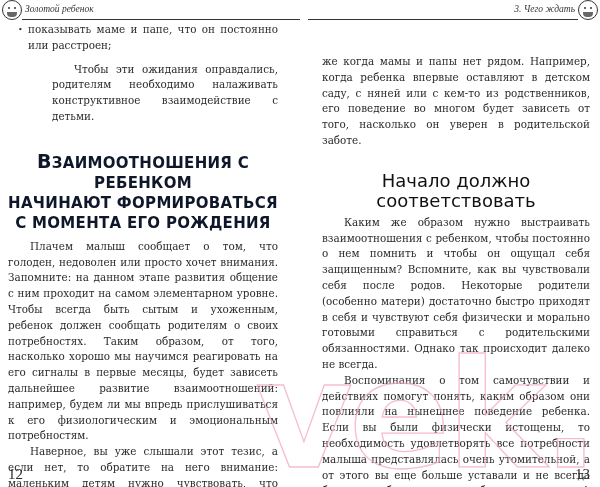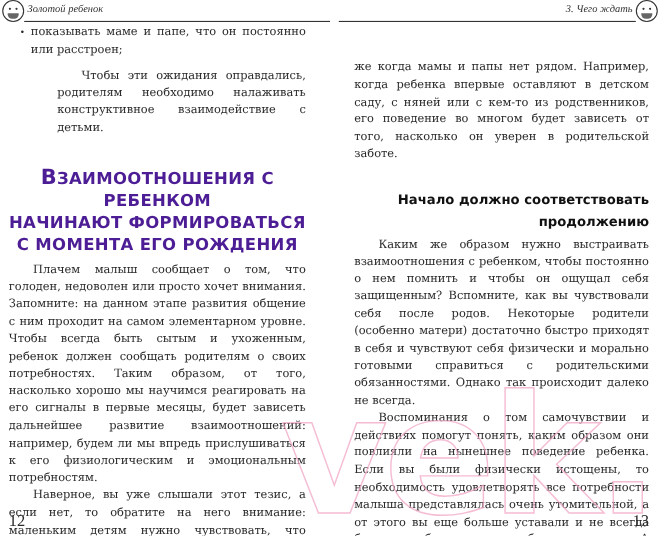--- a/index.html
+++ b/index.html
@@ -41,26 +41,26 @@
 
   p, li { margin:0; font-size:10.4px; line-height:15.8px; text-align:justify; }
   p.indent { text-indent:22px; }
   ul { list-style:none; margin:0; padding:0 0 0 12px; }
   ul li { position:relative; padding-left:8px; }
   ul li::before { content:"•"; position:absolute; left:-2px; top:0; font-size:8px; }
 
   .h1 {
     font-family:"DejaVu Sans", sans-serif; font-weight:bold; text-transform:uppercase;
     text-align:center; font-size:15px; line-height:20px; letter-spacing:0.3px;
-    color:#4c1d95; margin:0;
+    color:#0f172a; margin:0;
   }
   .h1 .big { font-size:19px; }
   .h2 {
-    font-family:"DejaVu Sans", sans-serif; font-weight:bold;
-    text-align:right; font-size:12px; line-height:20px; color:#111; margin:0;
+    font-family:"DejaVu Sans", sans-serif; font-weight:normal;
+    text-align:center; font-size:18px; line-height:20px; color:#111; margin:0;
   }
 
   .folio { position:absolute; bottom:4px; font-size:15px; font-family:"Liberation Serif", serif; }
   .page-left .folio { left:8px; }
   .page-right .folio { right:10px; }
 
   .watermark {
     position:absolute; left:255px; top:350px; font-family:"DejaVu Sans", sans-serif;
     font-size:150px; font-weight:bold; line-height:130px; letter-spacing:-4px;
     color:transparent; -webkit-text-stroke:1.3px #f2a7c6; pointer-events:none;
@@ -113,21 +113,20 @@
     <span class="eye r"></span>
     <span class="mouth"></span>
   </div>
 
   <div class="content" style="left:22px; width:268px;margin-top:32px;">
     <p>же когда мамы и папы нет рядом. Например, когда ребенка впервые оставляют в детском саду, с няней или с кем-то из родственников, его поведение во многом будет зависеть от того, насколько он уверен в родительской заботе.</p>
 
     <div style="height:22px;"></div>
     <div class="h2">
       <div>Начало должно соответствовать</div>
-      <div>продолжению</div>
     </div>
     <div style="height:4px;"></div>
 
     <p class="indent">Каким же образом нужно выстраивать взаимоотношения с ребенком, чтобы постоянно о нем помнить и чтобы он ощущал себя защищенным? Вспомните, как вы чувствовали себя после родов. Некоторые родители (особенно матери) достаточно быстро приходят в себя и чувствуют себя физически и морально готовыми справиться с родительскими обязанностями. Однако так происходит далеко не всегда.</p>
     <p class="indent">Воспоминания о том самочувствии и действиях помогут понять, каким образом они повлияли на нынешнее поведение ребенка. Если вы были физически истощены, то необходимость удовлетворять все потребности малыша представлялась очень утомительной, а от этого вы еще больше уставали и не всегда были способны проявить заботу и нежность. А если вы постоянно нервничали, то ваше состояние наверняка передавалось ребенку.</p>
 
   </div>
 
   <div class="folio">13</div>
 </div>

